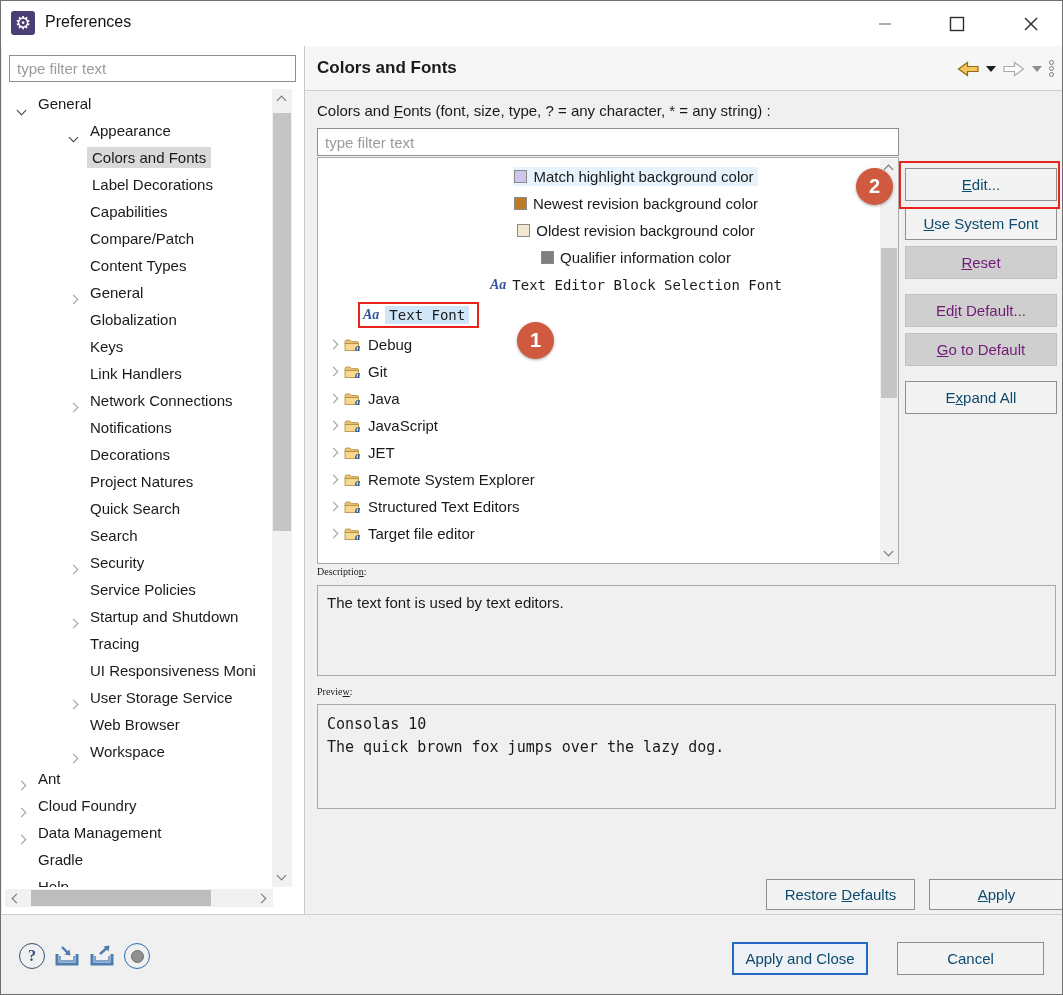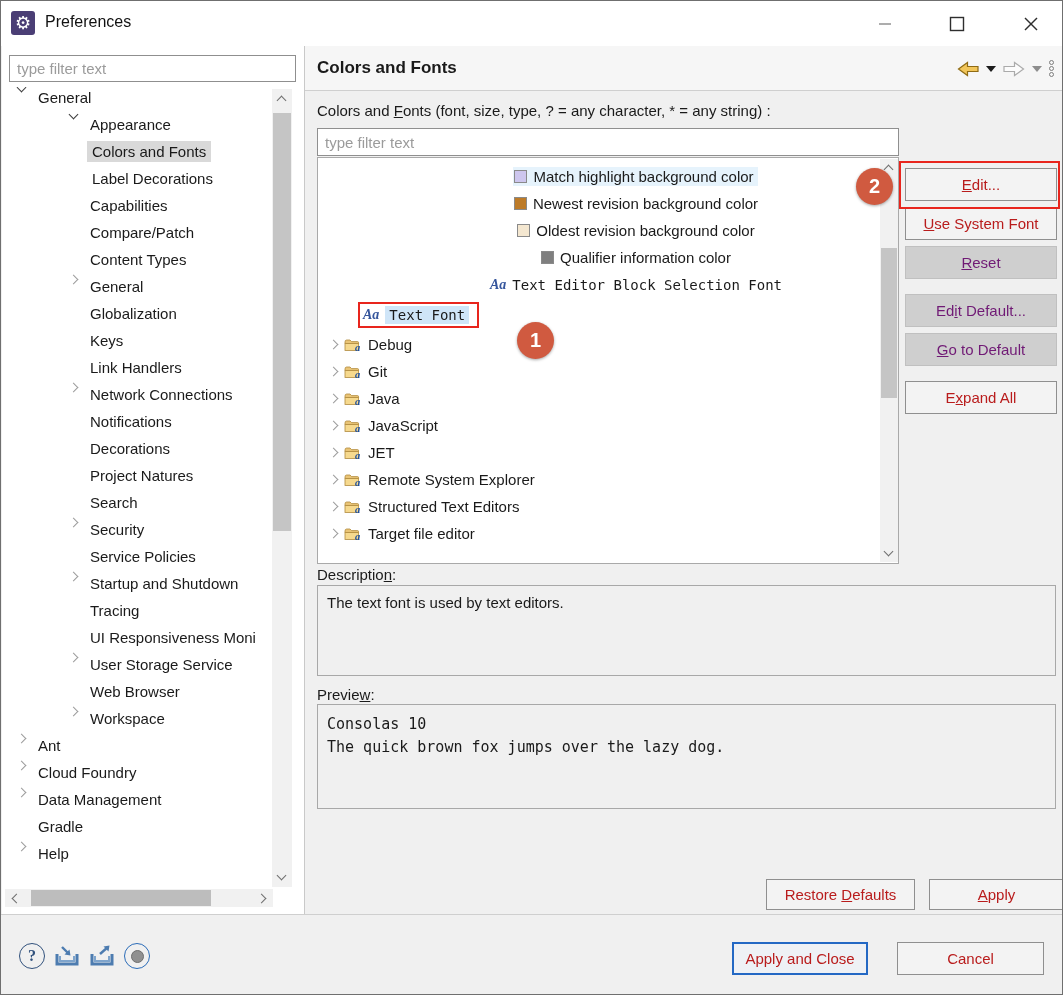--- a/index.html
+++ b/index.html
@@ -15,21 +15,21 @@
   .wbtn { position:absolute; top:7px; width:32px; height:32px; display:flex; align-items:center; justify-content:center; }
   .wbtn.min { left:868px; } .wbtn.max { left:940px; } .wbtn.cls { left:1014px; }
 
   
   .sidebar-bg { position:absolute; left:1px; top:45px; width:302px; height:868px; background:#ffffff; }
   .vdivider { position:absolute; left:303px; top:45px; width:1px; height:868px; background:#c9c9c9; }
   .filter { position:absolute; background:#fff; border:1px solid #8f8f8f; font-size:15px; color:#111; padding:0 7px; }
   .filter::placeholder { color:#9b9b9b; }
   #sidebar-filter { left:8px; top:54px; width:287px; height:27px; }
   .tree { position:absolute; left:2px; top:86px; width:268px; height:800px; overflow:hidden; background:#fff; }
-  .ti { height:27px; display:flex; align-items:flex-start; white-space:nowrap; }
+  .ti { height:27px; display:flex; align-items:flex-end; white-space:nowrap; }
   .ti .slot { width:24px; min-width:24px; display:flex; align-items:center; justify-content:center; }
   .ti.l0 { padding-left:6px; } .ti.l1 { padding-left:58px; } .ti.l2 { padding-left:60px; }
   .tlabel { padding:2px 5px; }
   .tlabel.sel { background:#d9d9d9; }
 
   .chev { display:inline-block; width:7px; height:7px; border-right:1.6px solid; border-bottom:1.6px solid; }
   .chev.exp { transform:rotate(45deg); border-color:#3c3c3c; margin-top:-3px; }
   .chev.col { transform:rotate(-45deg); border-color:#9c9c9c; }
 
   
@@ -74,27 +74,27 @@
            display:flex; align-items:center; justify-content:center; box-shadow:0 1px 3px rgba(0,0,0,.35); z-index:5; }
   #badge1 { left:516px; top:321px; }
   #badge2 { left:855px; top:167px; }
   .redbox { position:absolute; border:2px solid #e8251d; z-index:4; pointer-events:none; }
   #redbox2 { left:898px; top:160px; width:161px; height:48px; }
 
   #list-vsb { left:879px; top:158px; width:18px; height:403px; }
   #list-vsb .arr.up { left:5px; top:7px; } #list-vsb .arr.down { left:5px; bottom:7px; }
   #list-vsb .thumb { left:1px; top:89px; width:16px; height:150px; }
 
-  .btn { position:absolute; display:flex; align-items:center; justify-content:center; background:#f3f3f3; border:1px solid #8f8f8f; font-size:15px; color:#b91c1c; }
+  .btn { position:absolute; display:flex; align-items:center; justify-content:center; background:#f3f3f3; border:1px solid #8f8f8f; font-size:15px; color:#0c4a6e; }
   .btn.disabled { background:#cfcfcf; border-color:#c0c0c0; color:#701a75; }
   .sbtn { left:904px; width:152px; height:33px; }
   #btn-edit { top:167px; } #btn-usesys { top:206px; } #btn-reset { top:245px; }
   #btn-editdef { top:293px; } #btn-gotodef { top:332px; } #btn-expand { top:380px; }
 
-  .seclabel { position:absolute; left:316px; font-size:15px; }
+  .seclabel { position:absolute; left:316px; font-size:10px;font-family:Liberation Serif, serif; }
   .secbox { position:absolute; left:316px; width:739px; background:#f0f0f0; border:1px solid #a8a8a8; padding:8px 9px; }
   #desc-label { top:565px; } #desc-box { top:584px; height:91px; }
   #prev-label { top:685px; } #prev-box { top:703px; height:105px; font-family:"DejaVu Sans Mono", monospace; font-size:15px; line-height:23px; }
 
   #btn-restore { left:765px; top:878px; width:149px; height:31px; }
   #btn-apply { left:921px; top:878px; width:135px; height:31px;margin-left:7px; }
 
   
   .footer { position:absolute; left:0; top:913px; width:100%; height:81px; background:#f0f0f0; border-top:1px solid #cfcfcf; }
   .ficons { position:absolute; left:18px; top:28px; display:flex; align-items:center; gap:9px; }
@@ -202,20 +202,24 @@
     <div class="ti l1">
         <span class="slot"></span>
         <span class="tlabel">Decorations</span>
       </div>
     <div class="ti l1">
         <span class="slot"></span>
         <span class="tlabel">Project Natures</span>
       </div>
     <div class="ti l1">
         <span class="slot"></span>
+        <span class="tlabel">Quick Search</span>
+      </div>
+    <div class="ti l1">
+        <span class="slot"></span>
         <span class="tlabel">Search</span>
       </div>
     <div class="ti l1">
         <span class="slot">
           <span class="chev col"></span>
         </span>
         <span class="tlabel">Security</span>
       </div>
     <div class="ti l1">
         <span class="slot"></span>

